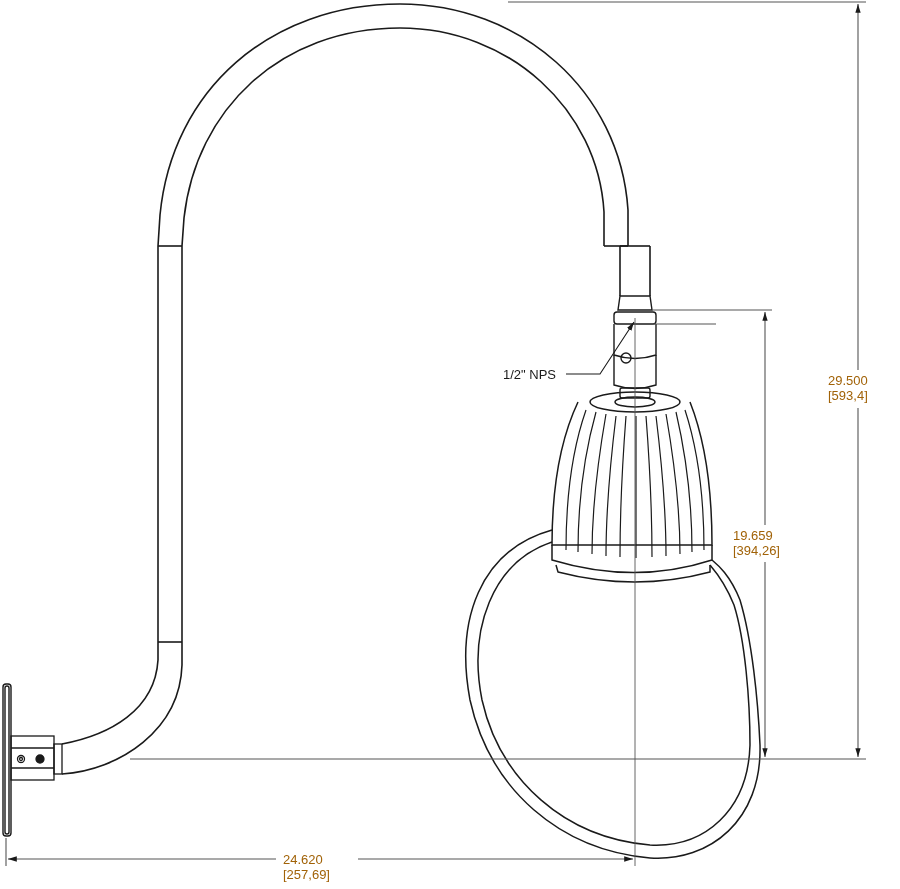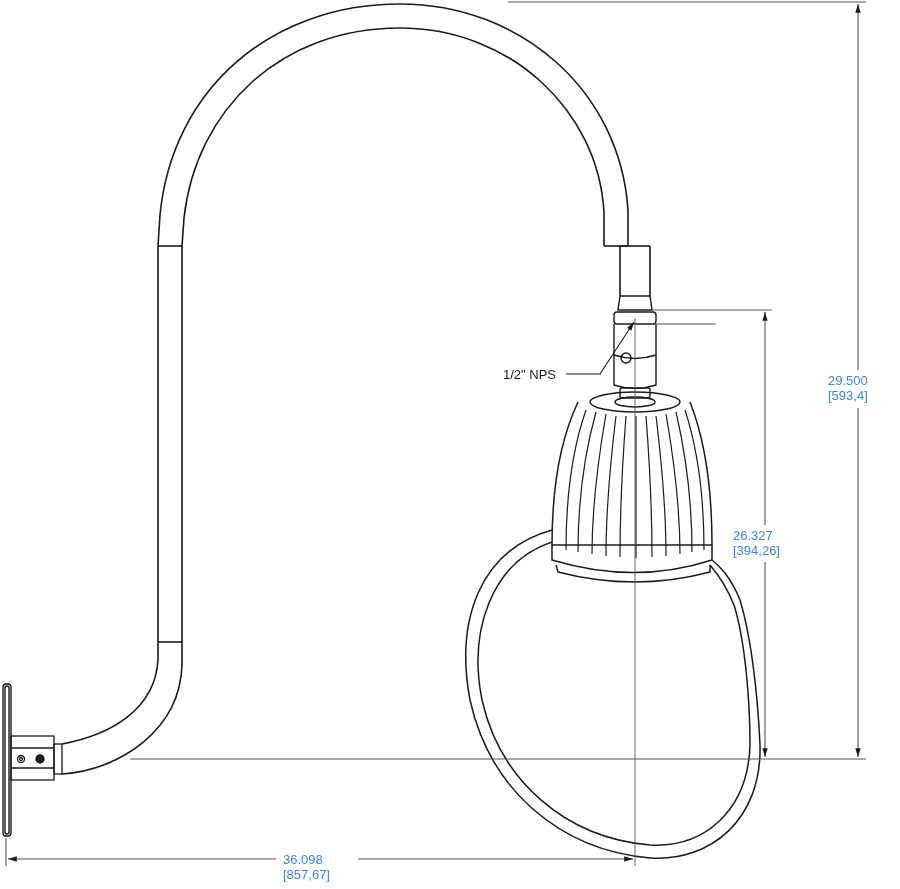--- a/index.html
+++ b/index.html
@@ -1,18 +1,18 @@
 <!DOCTYPE html>
 <html><head>
 <meta charset="utf-8">
 <style>
   html, body { margin: 0; padding: 0; background: #ffffff; }
   body { width: 900px; height: 889px; position: relative; overflow: hidden; font-family: "Liberation Sans", sans-serif; }
   #drawing { position: absolute; left: 0; top: 0; width: 900px; height: 889px; }
-  .dim-label { position: absolute; font-family: "Liberation Sans", sans-serif; font-size: 13px; color: #3b82f6; line-height: 15px; background: #ffffff; text-align: left; white-space: nowrap; }
+  .dim-label { position: absolute; font-family: "Liberation Sans", sans-serif; font-size: 13px; color: #a16207; line-height: 15px; background: #ffffff; text-align: left; white-space: nowrap; }
   .callout-label { position: absolute; font-family: "Liberation Sans", sans-serif; font-size: 13px; color: #1a1a1a; white-space: nowrap; }
 </style>
 </head>
 <body>
 
 <svg id="drawing" viewBox="0 0 900 889" xmlns="http://www.w3.org/2000/svg">
   <defs>
     <marker id="arrow" viewBox="0 0 10 10" refX="10" refY="5" markerWidth="8" markerHeight="8" orient="auto-start-reverse">
       <path d="M0,2 L10,5 L0,8 z" fill="#1a1a1a"></path>
     </marker>
@@ -117,22 +117,22 @@
     <polyline points="566,374 600,374 634,322" marker-end="url(#arrow)"></polyline>
   </g>
 </svg>
 
 <div class="dim-label" style="left:828px; top:373px;">
   <div>29.500</div>
   <div>[593,4]</div>
 </div>
 
 <div class="dim-label" style="left:733px; top:528px;">
-  <div>26.327</div>
+  <div>19.659</div>
   <div>[394,26]</div>
 </div>
 
 <div class="dim-label" style="left:283px; top:852px;">
-  <div>36.098</div>
-  <div>[857,67]</div>
+  <div>24.620</div>
+  <div>[257,69]</div>
 </div>
 
 <div class="callout-label" style="left:503px; top:367px;">1/2" NPS</div>
 
 </body></html>

